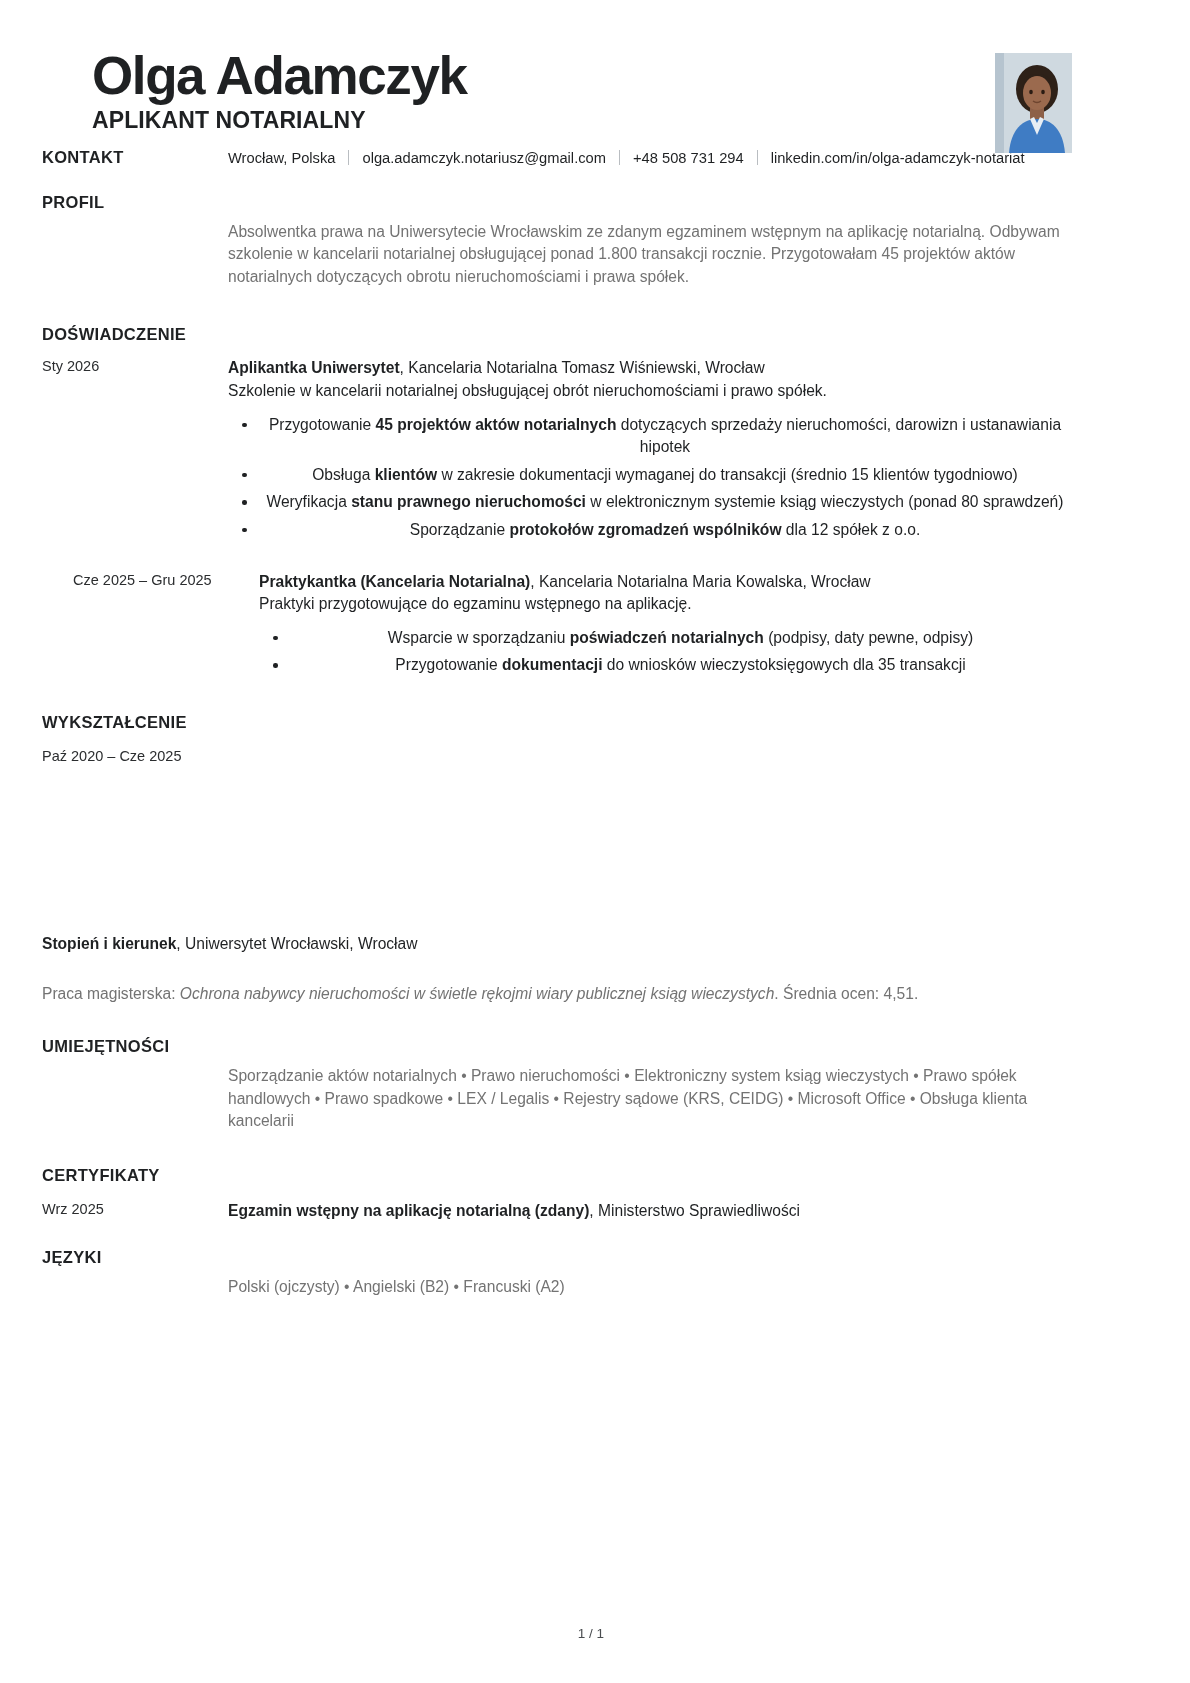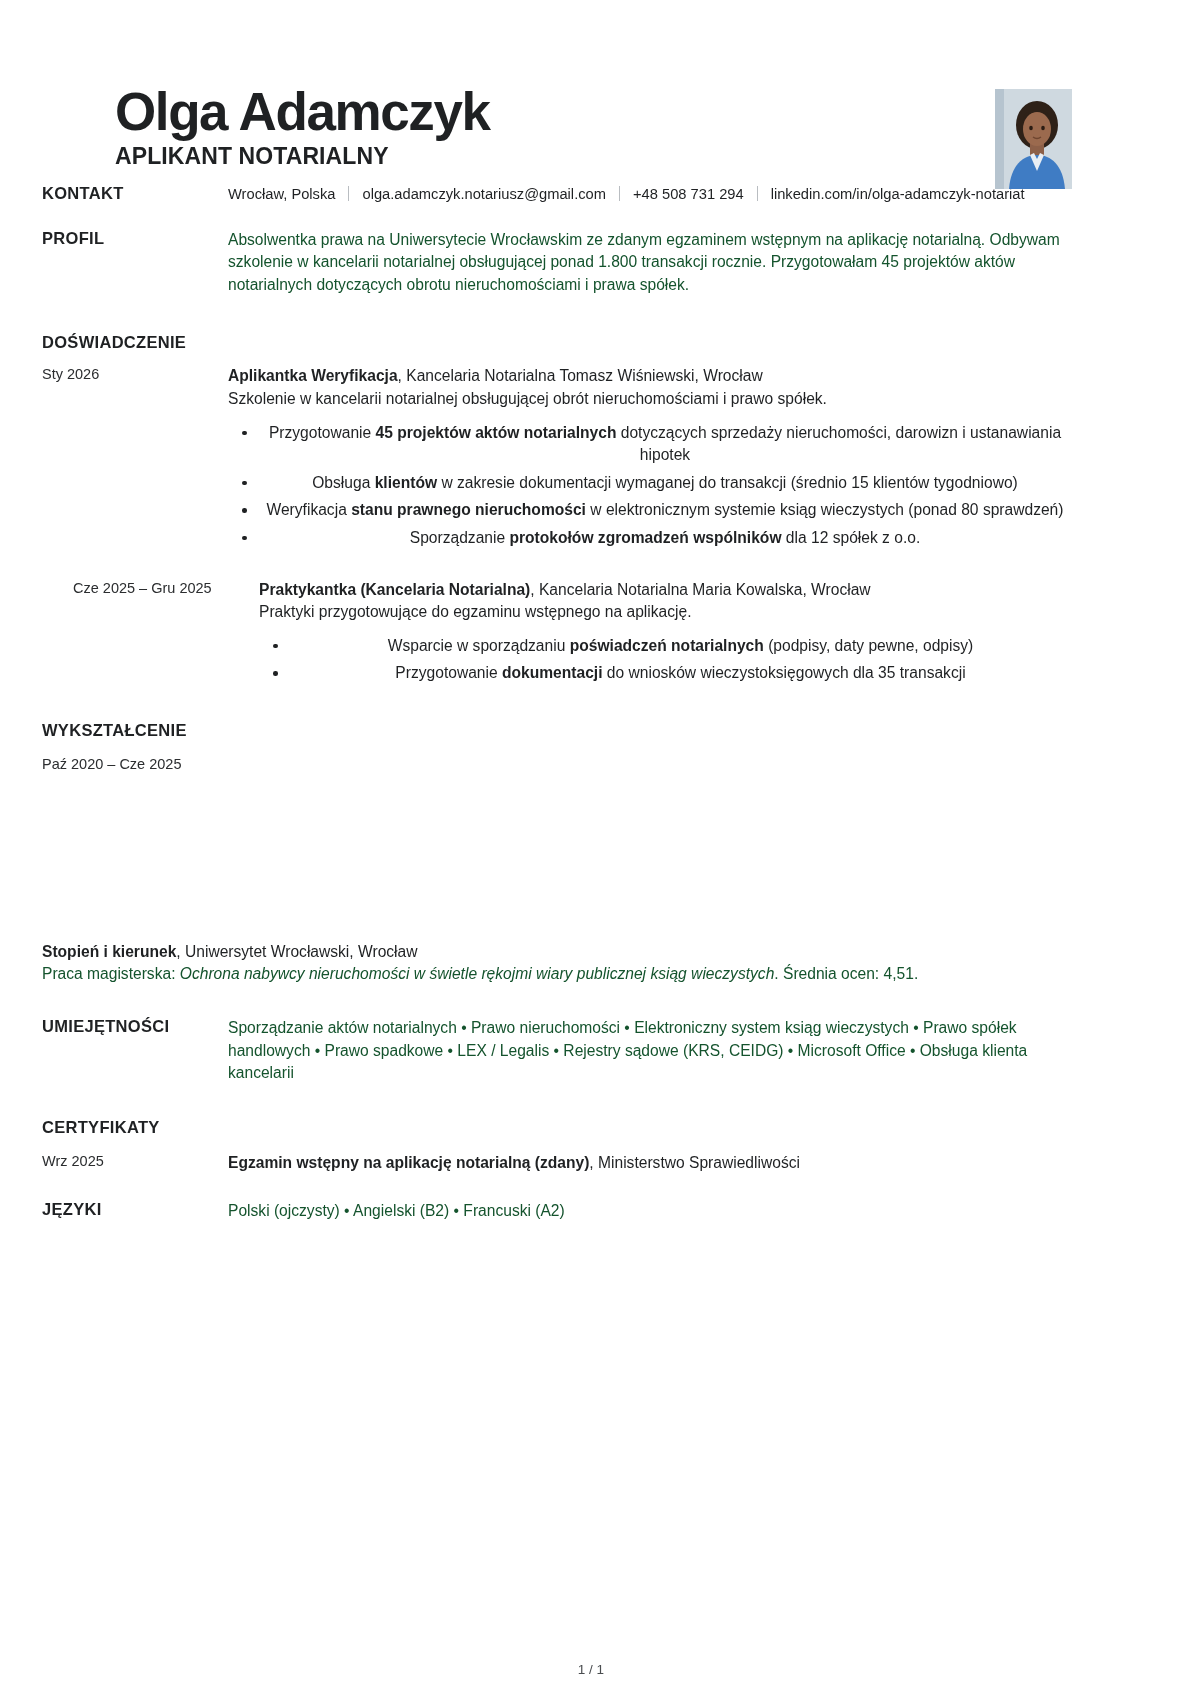--- a/index.html
+++ b/index.html
@@ -20,23 +20,22 @@
   .page {
     width: 1190px;
     height: 1683px;
     position: relative;
     padding: 0;
   }
 
   
   .header {
     position: relative;
-    padding: 48px 120px 0 115px;
+    padding: 48px 120px 0 92px;
     min-height: 118px;
-    margin-top: 36px;
   }
   .name {
     font-size: 53px;
     font-weight: 700;
     letter-spacing: -1.4px;
     line-height: 1.04;
     margin: 0;
     color: #1f2123;
   }
   .job-title {
@@ -84,21 +83,22 @@
   .date-label {
     font-size: 14.5px;
     color: #2b2d2f;
     line-height: 1.35;
     white-space: nowrap;
   }
 
   .body-text {
     font-size: 15.6px;
     line-height: 1.45;
-    color: #14532d;
+    color: #737373;
+    margin-top: 28px;
   }
   .body-text i, .body-text em { font-style: italic; }
 
   
   .contact-line {
     font-size: 14.7px;
     line-height: 1.4;
     color: #1f2123;
     display: flex;
     flex-wrap: wrap;
@@ -240,21 +240,21 @@
     </div>
     <div class="col-body"></div>
   </div>
 
   <div class="row mt-entry">
     <div class="col-label">
       <div class="date-label">Sty 2026</div>
     </div>
     <div class="col-body">
       <div class="entry-title">
-        <span class="bold">Aplikantka Weryfikacja</span><span>, Kancelaria Notarialna Tomasz Wiśniewski, Wrocław</span>
+        <span class="bold">Aplikantka Uniwersytet</span><span>, Kancelaria Notarialna Tomasz Wiśniewski, Wrocław</span>
       </div>
       <div class="entry-sub">Szkolenie w kancelarii notarialnej obsługującej obrót nieruchomościami i prawo spółek.</div>
       <ul class="bullets">
         <li><span>Przygotowanie </span><b>45 projektów aktów notarialnych</b><span> dotyczących sprzedaży nieruchomości, darowizn i ustanawiania hipotek</span></li>
         <li><span>Obsługa </span><b>klientów</b><span> w zakresie dokumentacji wymaganej do transakcji (średnio 15 klientów tygodniowo)</span></li>
         <li><span>Weryfikacja </span><b>stanu prawnego nieruchomości</b><span> w elektronicznym systemie ksiąg wieczystych (ponad 80 sprawdzeń)</span></li>
         <li><span>Sporządzanie </span><b>protokołów zgromadzeń wspólników</b><span> dla 12 spółek z o.o.</span></li>
       </ul>
     </div>
   </div>

